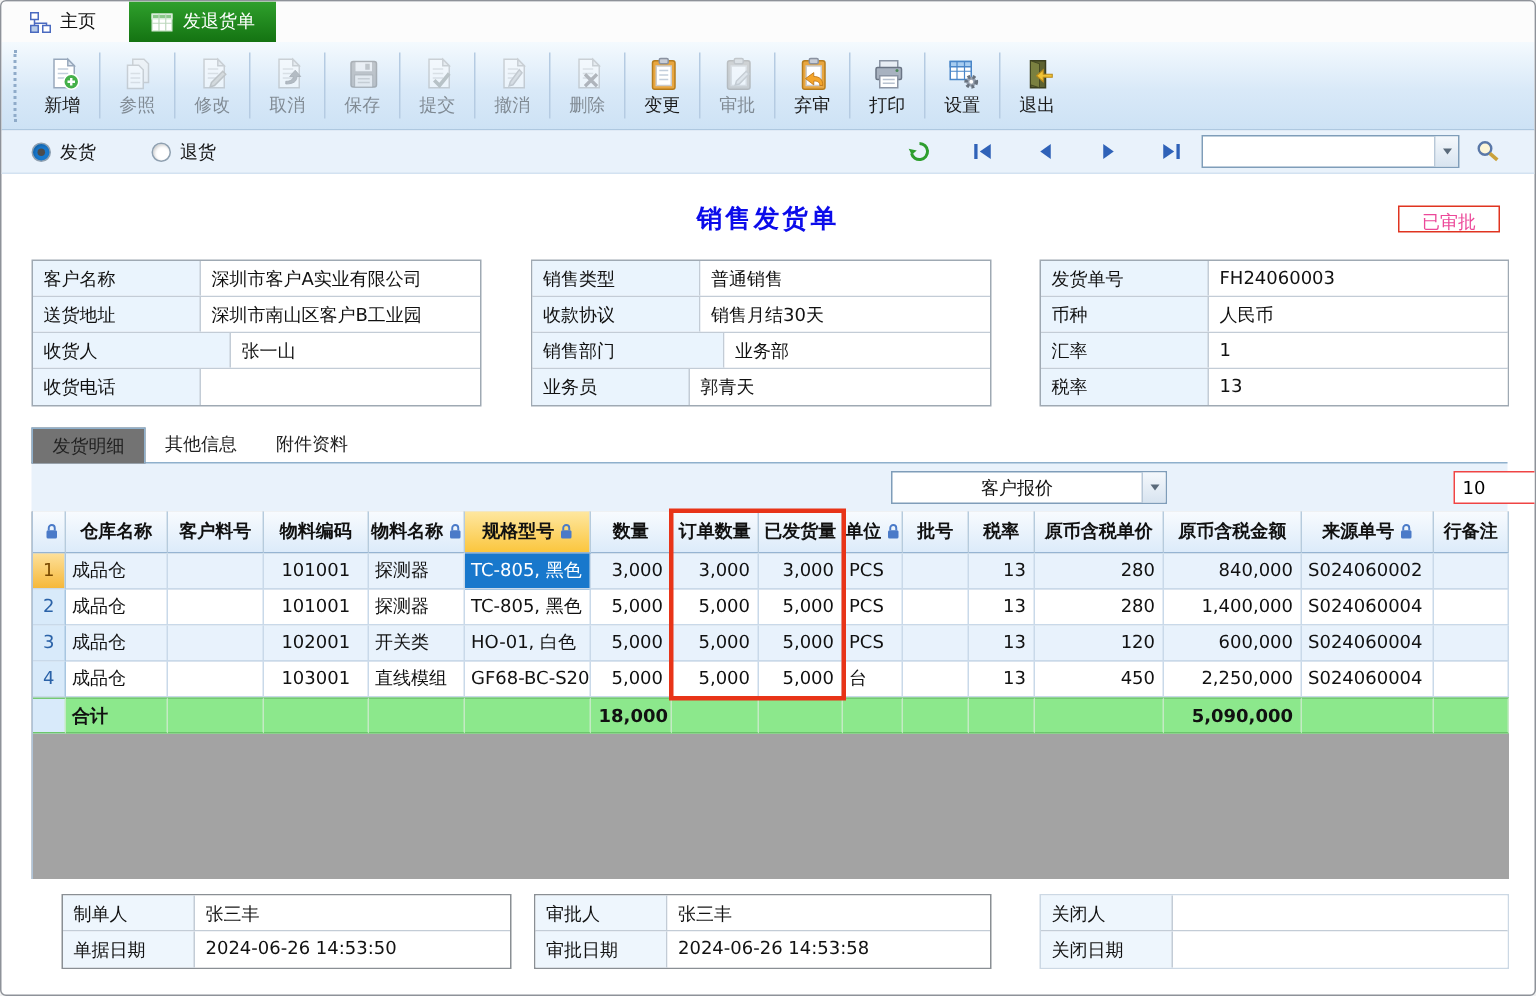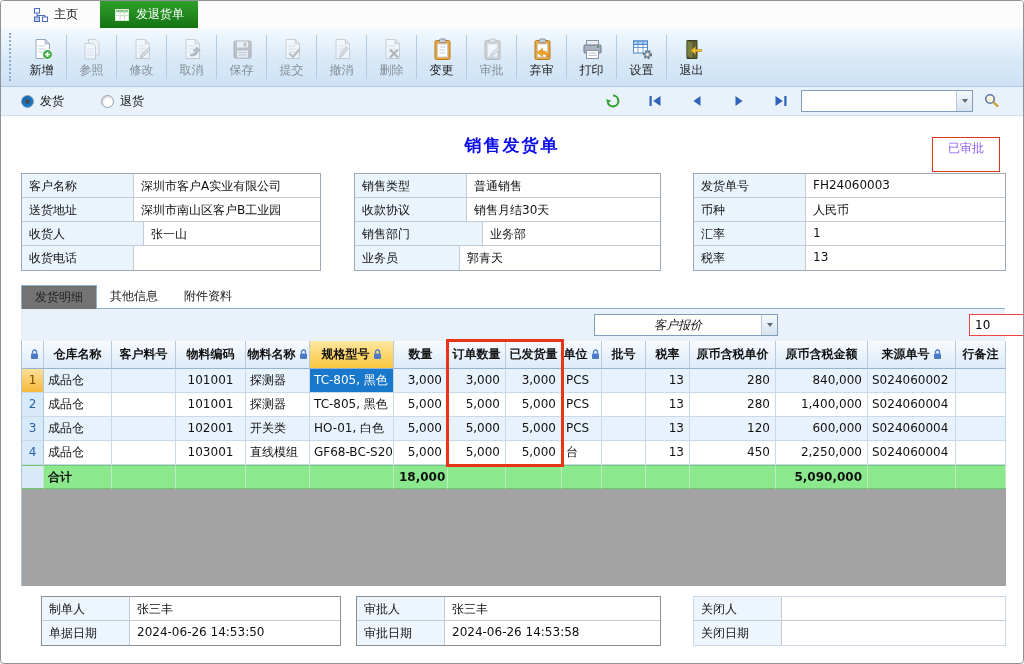--- a/index.html
+++ b/index.html
@@ -1,44 +1,44 @@
 <!DOCTYPE html>
 <html><head>
 <meta charset="utf-8">
 <style>
   html,body{margin:0;padding:0;background:#f2f2f2;font-family:"DejaVu Sans","Liberation Sans",sans-serif;}
   *{box-sizing:border-box;}
   .window{position:relative;width:1024px;height:664px;background:#fff;border:1px solid #8e9299;border-radius:4px;overflow:hidden;font-size:12px;color:#111;}
   
-  .tabstrip{position:absolute;top:0;left:0;right:0;height:27px;background:#fcfcfc;display:flex;align-items:center;padding-left:22px;}
+  .tabstrip{position:absolute;top:0;left:0;right:0;height:27px;background:#fcfcfc;display:flex;align-items:center;padding-left:8px;}
   .tab-home{display:flex;gap:5px;align-items:center;padding:3px 10px;cursor:pointer;}
   .tab-active{display:flex;gap:6px;align-items:center;margin-left:12px;padding:4px 14px;background:linear-gradient(#2fa02c,#147312);color:#fff;cursor:pointer;height:27px;}
   
   .toolbar{position:absolute;top:27px;left:0;right:0;height:59px;background:linear-gradient(#f4fafe,#d9e9f8 55%,#cde2f5);border-bottom:1px solid #aec8e0;display:flex;align-items:center;padding-left:6px;}
   .grip{width:4px;height:48px;border-left:2px dotted #8fabc9;margin:0 6px 0 2px;}
   .tbtn{width:45px;display:flex;flex-direction:column;align-items:center;gap:1px;cursor:pointer;padding-top:2px;}
   .tbtn.off{opacity:.45;filter:grayscale(.95);cursor:default;}
   .tlabel{font-size:12px;color:#1a1a1a;white-space:nowrap;}
   .tsep{width:1px;height:44px;background:#b5cbe2;margin:0 2px;flex:none;}
   
   .navbar{position:absolute;top:86px;left:0;right:0;height:29px;background:#e9f2fb;border-bottom:1px solid #d3e2f1;}
   .radio-item{position:absolute;top:6px;display:flex;gap:6px;align-items:center;cursor:pointer;}
   .radio{width:13px;height:13px;border-radius:50%;background:#fff;border:1px solid #8fa0b0;display:inline-block;position:relative;box-shadow:inset 1px 1px 2px rgba(0,0,0,.18);}
   .radio.sel::after{content:"";position:absolute;left:3px;top:3px;width:5px;height:5px;border-radius:50%;background:#4c4c4c;}
   #nav-buttons{position:absolute;left:604px;top:6px;display:flex;gap:26px;align-items:center;}
   .navbtn{width:16px;height:16px;cursor:pointer;}
   .combo{position:absolute;background:#fff;border:1px solid #7f9db9;height:22px;display:flex;align-items:center;}
-  .combo .cval{flex:1;padding:0 6px;overflow:hidden;white-space:nowrap;font-style:italic;}
+  .combo .cval{flex:1;padding:0 6px;overflow:hidden;white-space:nowrap;}
   .combo .carrow{width:16px;height:100%;background:linear-gradient(#f4f8fc,#d8e4f0);border-left:1px solid #b8c8d8;display:flex;align-items:center;justify-content:center;cursor:pointer;}
   .tri{width:0;height:0;border-left:3.5px solid transparent;border-right:3.5px solid transparent;border-top:4.5px solid #5a6a7a;}
   .nav-combo{left:800px;top:3px;width:172px;}
   .search-btn{position:absolute;left:982px;top:5px;width:18px;height:18px;cursor:pointer;}
   
   .doc-title{position:absolute;top:133px;left:0;width:100%;text-align:center;color:#0b0bea;font-size:17px;font-weight:bold;letter-spacing:2px;}
-  .status-badge{position:absolute;top:136px;left:931px;width:68px;height:35px;border:1px solid #e03420;color:#8b5cf6;text-align:center;line-height:20px;background:#fff;}
+  .status-badge{position:absolute;top:136px;left:931px;width:68px;height:18px;border:1px solid #e03420;color:#ec4899;text-align:center;line-height:20px;background:#fff;}
   
   .igroup{position:absolute;border:1px solid #9fa9b3;background:#fff;}
   .irow{display:flex;height:24px;border-bottom:1px solid #c3ccd6;}
   .irow:last-child{border-bottom:none;}
   .ilabel{background:#eaf4fd;border-right:1px solid #c3ccd6;padding:4px 7px;flex:none;overflow:hidden;white-space:nowrap;}
   .ivalue{flex:1;padding:4px 7px;background:#fff;overflow:hidden;white-space:nowrap;}
   #info-0{top:172px;left:20px;width:300px;}
   #info-1{top:172px;left:353px;width:307px;}
   #info-2{top:172px;left:692px;width:313px;}
   
@@ -340,21 +340,21 @@
   <div class="igroup" id="info-0">
       <div class="irow">
         <div class="ilabel" style="width: 112px;">客户名称</div>
         <div class="ivalue">深圳市客户A实业有限公司</div>
       </div>
       <div class="irow">
         <div class="ilabel" style="width: 112px;">送货地址</div>
         <div class="ivalue">深圳市南山区客户B工业园</div>
       </div>
       <div class="irow">
-        <div class="ilabel" style="width: 122px;">收货人</div>
+        <div class="ilabel" style="width: 132px;">收货人</div>
         <div class="ivalue">张一山</div>
       </div>
       <div class="irow">
         <div class="ilabel" style="width: 112px;">收货电话</div>
         <div class="ivalue"></div>
       </div>
     </div>
   <div class="igroup" id="info-1">
       <div class="irow">
         <div class="ilabel" style="width: 112px;">销售类型</div>

